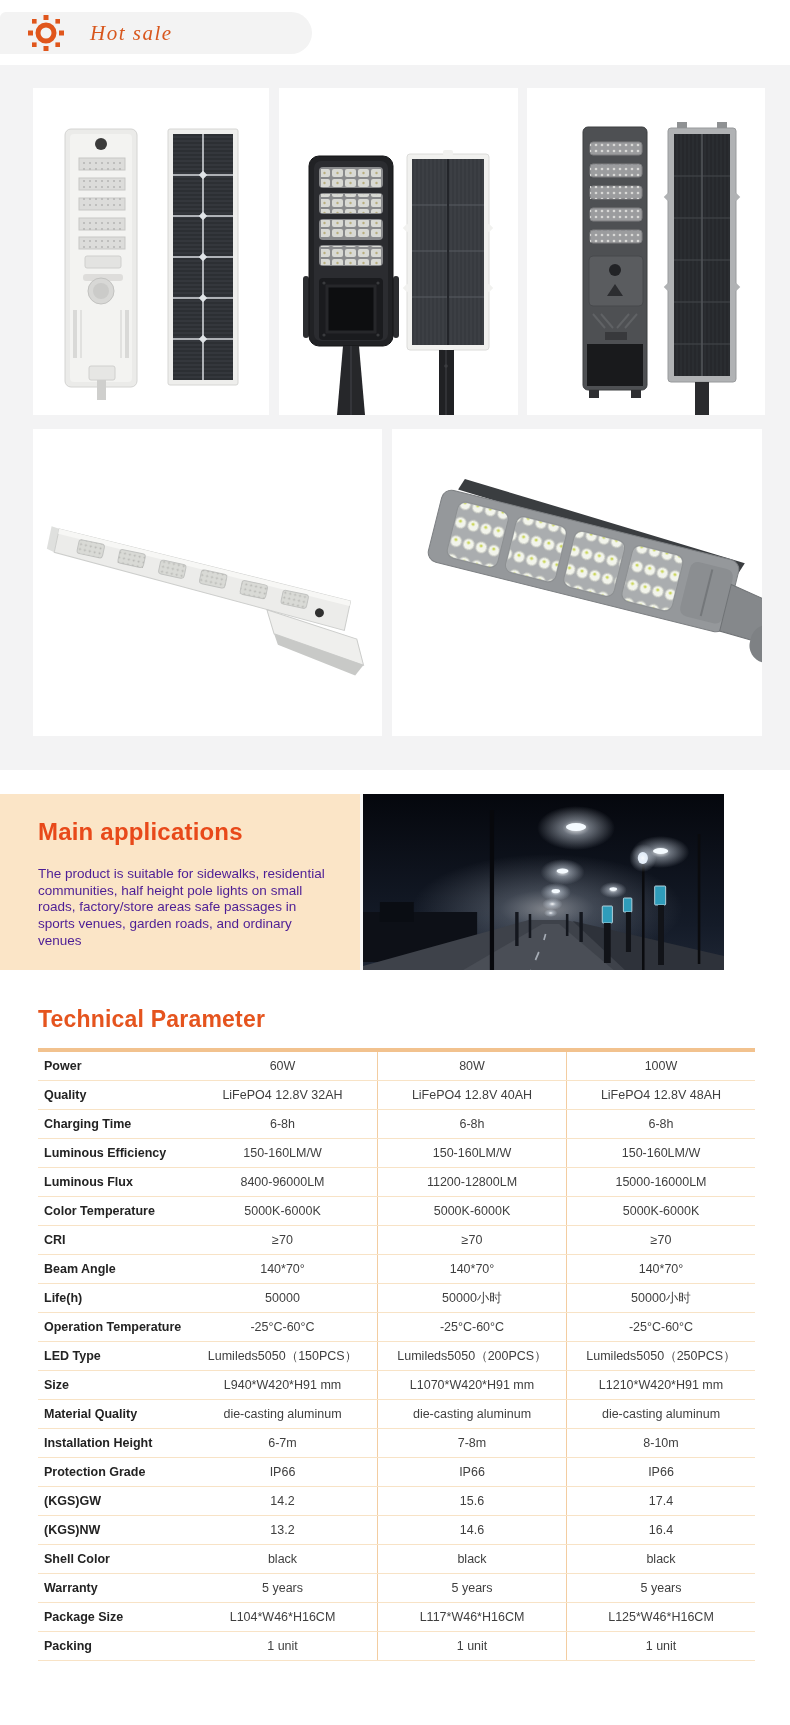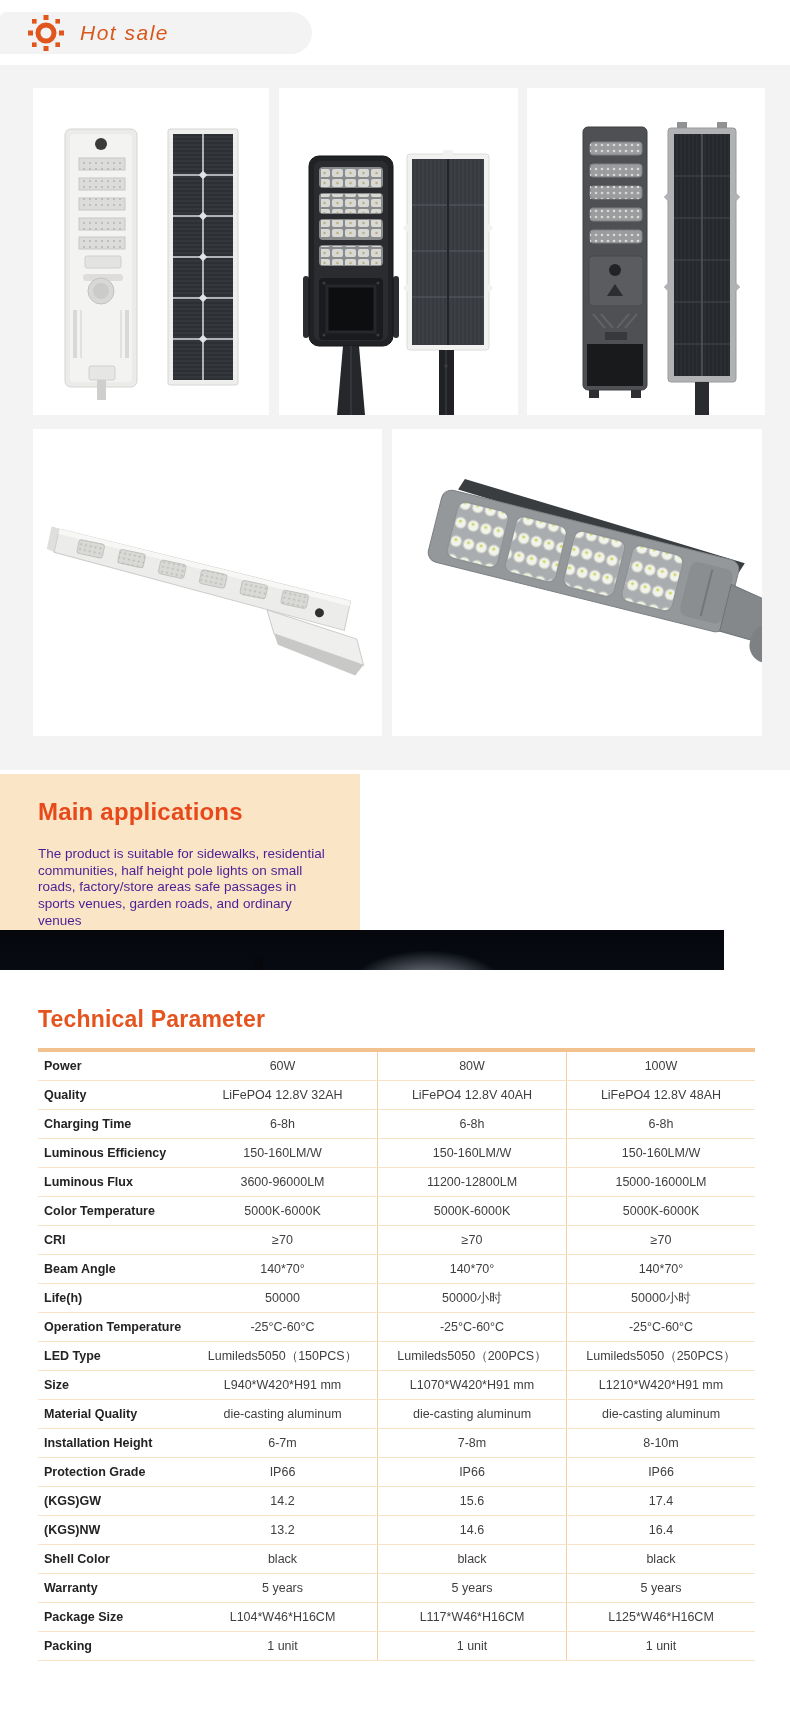--- a/index.html
+++ b/index.html
@@ -8,34 +8,34 @@
     font-family:"Liberation Sans",sans-serif;overflow:hidden;
   }
   
   .top-strip{position:absolute;top:0;left:0;width:790px;height:65px;background:#fff;}
   .hot-pill{
     position:absolute;top:12px;left:0;width:312px;height:42px;background:#f3f3f3;
     border-radius:6px 22px 22px 0;display:flex;align-items:center;
   }
   .sun-icon{width:36px;height:36px;margin-left:28px;flex:0 0 auto;}
   .hot-text{
-    font-family:Liberation Sans, sans-serif;font-style:italic;font-size:21px;
-    color:#d8571d;margin-left:16px;letter-spacing:1.5px;
+    font-family:Liberation Serif, serif;font-style:italic;font-size:21px;
+    color:#d8571d;margin-left:26px;letter-spacing:1.5px;
   }
   
   .gallery{position:absolute;top:65px;left:0;width:790px;height:705px;background:#f3f3f4;}
   .gbox{position:absolute;background:#ffffff;overflow:hidden;}
   #g1{left:33px; top:23px; width:236px;height:327px;}
   #g2{left:279px;top:23px; width:239px;height:327px;}
   #g3{left:527px;top:23px; width:238px;height:327px;}
   #g4{left:33px; top:364px;width:349px;height:307px;}
   #g5{left:392px;top:364px;width:370px;height:307px;}
   .gbox svg{display:block;width:100%;height:100%;}
   
-  .apps{position:absolute;top:774px;left:0;width:724px;height:200px;display:flex;background:#fff;flex-direction:column;}
+  .apps{position:absolute;top:794px;left:0;width:724px;height:200px;display:flex;background:#fff;}
   .apps-panel{width:360px;flex:0 0 auto;background:#fbe5c7;box-sizing:border-box;padding:24px 26px 0 38px;}
   .apps-gap{width:3px;flex:0 0 auto;background:#f7f7f7;}
   .apps-title{color:#e8491a;font-size:24px;font-weight:bold;margin:0 0 20px 0;letter-spacing:0.2px;}
   .apps-body{color:#4c1d95;font-size:13.5px;line-height:1.24;max-width:292px;}
   .apps-photo{flex:1;position:relative;background:#0b0f16;}
   .apps-photo svg{display:block;width:100%;height:100%;}
   
   .tech{position:absolute;top:970px;left:0;width:790px;height:923px;background:#fff;}
   .tech-title{color:#e5541e;font-size:23px;font-weight:bold;margin:36px 0 15px 38px;letter-spacing:0.2px;}
   .spec-table{margin-left:38px;width:717px;border-top:4px solid #f2c28e;}
@@ -413,21 +413,21 @@
         <div class="spec-val">6-8h</div>
       </div>
       <div class="spec-row">
         <div class="spec-label">Luminous Efficiency</div>
         <div class="spec-val">150-160LM/W</div>
         <div class="spec-val">150-160LM/W</div>
         <div class="spec-val">150-160LM/W</div>
       </div>
       <div class="spec-row">
         <div class="spec-label">Luminous Flux</div>
-        <div class="spec-val">3600-96000LM</div>
+        <div class="spec-val">8400-96000LM</div>
         <div class="spec-val">11200-12800LM</div>
         <div class="spec-val">15000-16000LM</div>
       </div>
       <div class="spec-row">
         <div class="spec-label">Color Temperature</div>
         <div class="spec-val">5000K-6000K</div>
         <div class="spec-val">5000K-6000K</div>
         <div class="spec-val">5000K-6000K</div>
       </div>
       <div class="spec-row">

